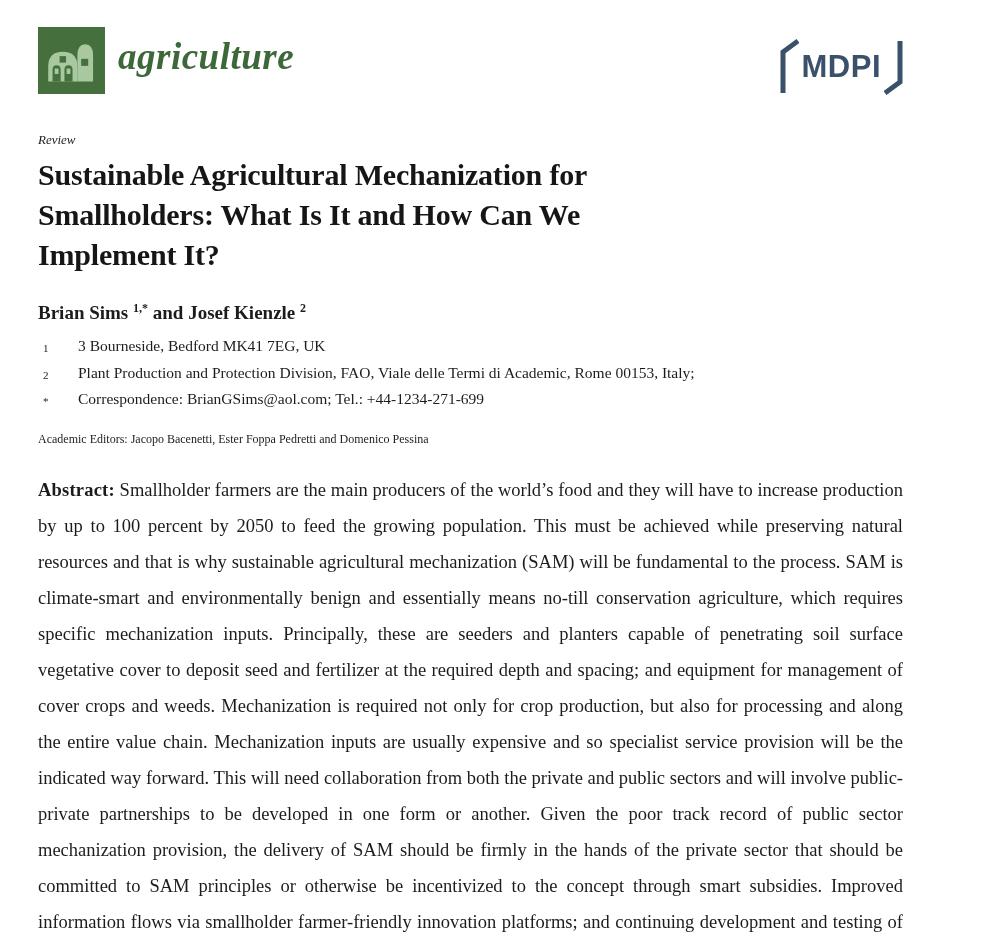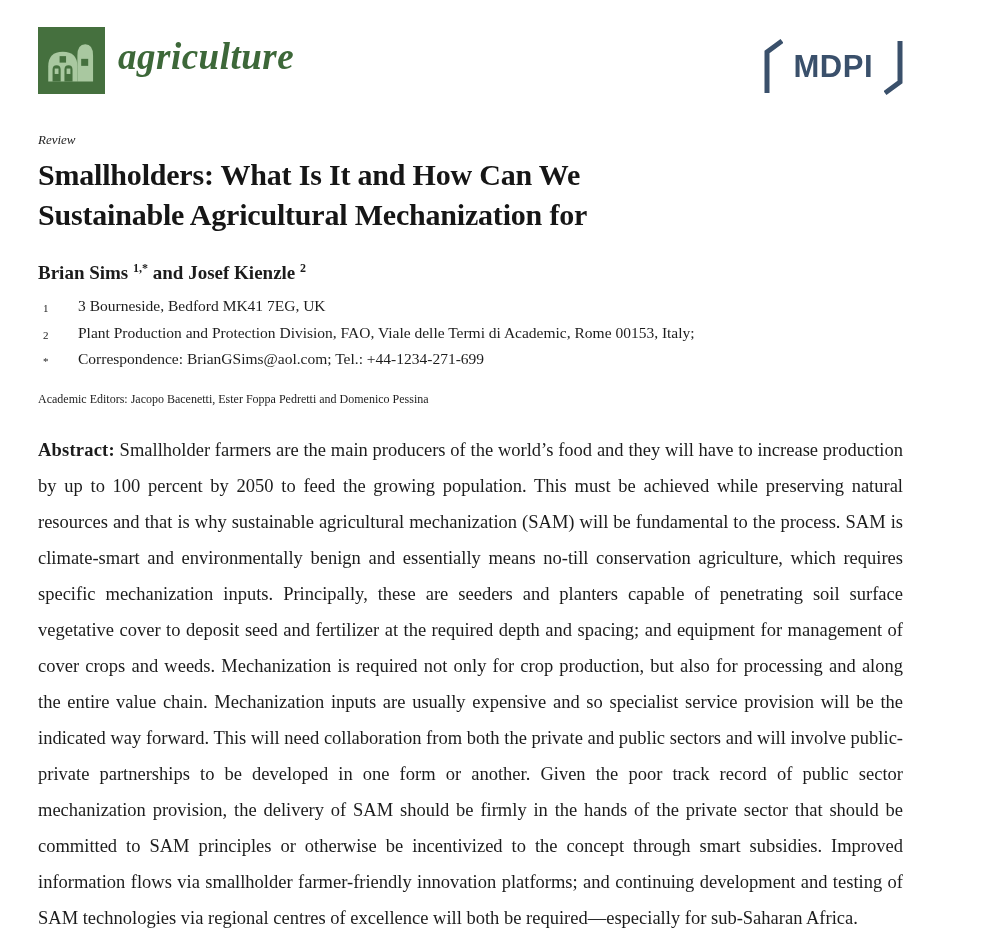--- a/index.html
+++ b/index.html
@@ -27,21 +27,21 @@
     width:67px;height:67px;background:var(--logo-background-green);
     display:flex;align-items:center;justify-content:center;flex:0 0 67px;
   }
   .journal-name{
     font-size:37px;font-style:italic;font-weight:bold;
     color:var(--journal-name-green);letter-spacing:.5px;padding-bottom:8px;
   }
   .mdpi{display:flex;align-items:center;margin-top:11px;}
   .mdpi-text{
     font-family:"Liberation Sans", sans-serif;font-weight:bold;
-    font-size:31px;letter-spacing:.5px;color:var(--mdpi-navy);margin:0 11px;
+    font-size:31px;letter-spacing:.5px;color:var(--mdpi-navy);margin:0 3px;
   }
 
   
   main{padding:0 97px 0 38px;}
   .article-type{margin-top:33px;font-style:italic;font-size:13px;line-height:21px;}
   h1.title{
     margin:5px 0 0 0;font-size:30px;line-height:40px;font-weight:bold;
     letter-spacing:-.2px;color:#161616;
   }
   .authors{margin-top:25px;font-size:19px;font-weight:bold;line-height:25px;}
@@ -96,22 +96,23 @@
       <svg width="20" height="58" viewBox="0 0 20 58">
         <path d="M16,3 L16,44 L1,55" fill="none" stroke="var(--mdpi-navy)" stroke-width="5"></path>
       </svg>
     </div>
   </div>
 
   <main>
     <div class="article-type">Review</div>
 
     <h1 class="title">
+      <div>Sustainable Agricultural Mechanization for</div>
       <div>Smallholders: What Is It and How Can We</div>
-      <div>Sustainable Agricultural Mechanization for</div>
+      <div>Implement It?</div>
     </h1>
 
     <div class="authors">
       <span>Brian Sims</span>
       <sup>1,*</sup>
       <span>and</span>
       <span>Josef Kienzle</span>
       <sup>2</sup>
     </div>
 

